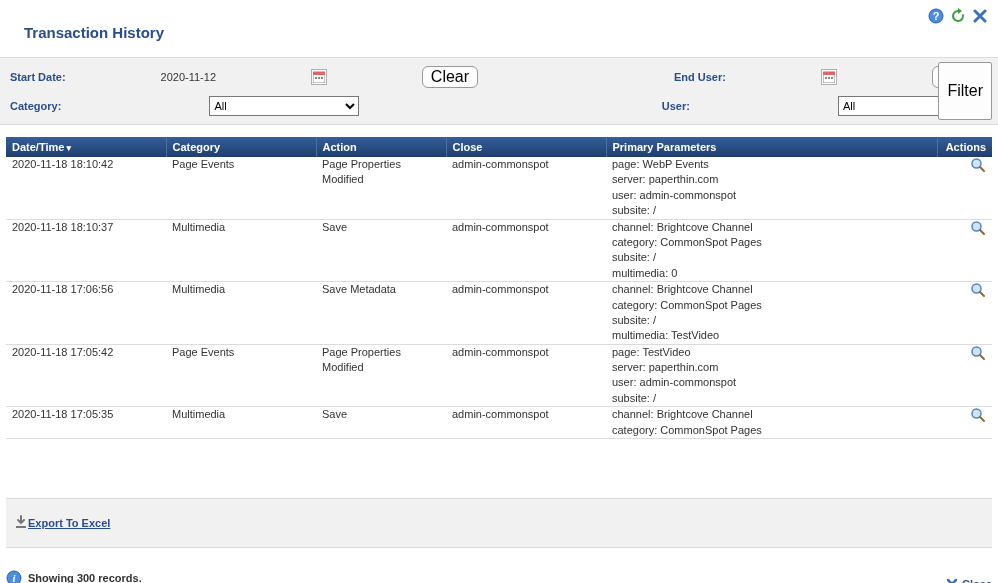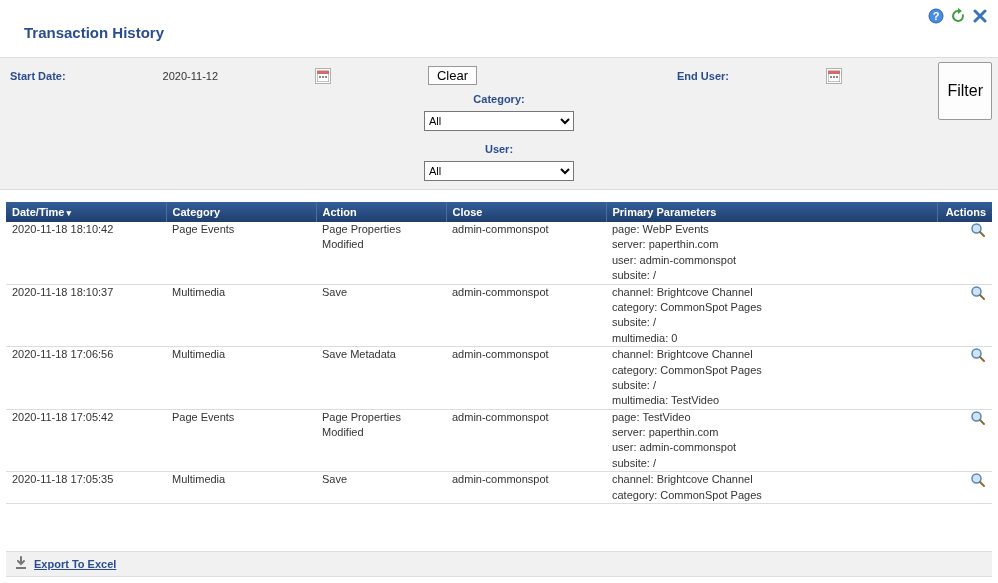--- a/index.html
+++ b/index.html
@@ -49,40 +49,40 @@
     padding: 8px 10px 8px 10px;
     position: relative;
   }
   .filter-row {
     display: flex;
     align-items: center;
     gap: 6px;
     margin-bottom: 8px;
     justify-content: space-between;
   }
-  .filter-row:last-child { margin-bottom: 0; flex-direction: column; }
+  .filter-row:last-child { margin-bottom: 0; }
   .filter-label {
     color: #2a4d8e;
     font-weight: bold;
   }
   .filter-value {
     color: #333;
   }
   .cal-icon {
     width: 16px; height: 16px;
     display: inline-flex; align-items: center; justify-content: center;
     border: 1px solid #b0b0b0; background: #fff; cursor:pointer;
     font-size: 10px;
   }
   .small-btn {
-    font-size: 13px;
+    font-size: 16px;
     padding: 1px 8px;
     border: 1px solid #999;
     background: #fdfdfd;
-    border-radius: 0;
+    border-radius: 6px;
     cursor: pointer;
   }
   .filter-btn-topright {
     position: absolute;
     top: 4px;
     right: 6px;
     font-size: 16px;
     padding: 19px 8px;
     border: 1px solid #999;
     background: #fdfdfd;
@@ -93,21 +93,21 @@
     font-size: 11px;
     border: 1px solid #777;
     background: #fff;
     min-width: 150px;
     height: 20px;
   }
   .table-wrap {
     position: relative;
     height: 345px;
     overflow-y: scroll;
-    margin: 12px 6px 4px 6px;
+    margin: 12px 6px 16px 6px;
   }
   table.data {
     width: 100%;
     border-collapse: collapse;
     table-layout: fixed;
   }
   thead th {
     background: linear-gradient(to bottom, #345f99 0%, #1f3e6e 100%);
     color: #fff;
     font-weight: bold;
@@ -139,24 +139,24 @@
   .param-line { display:block; }
   .view-icon {
     cursor: pointer;
     display: inline-block;
   }
   .export-bar {
     margin: 4px 6px 0 6px;
     background: #f1f1f1;
     border-top: 1px solid #dcdcdc;
     border-bottom: 1px solid #dcdcdc;
-    padding: 4px 8px;
+    padding: 16px 8px;
     display: flex;
     align-items: center;
-    gap: 6px;
+    gap: 0;
   }
   .export-link {
     color: #2a4d8e;
     font-weight: bold;
     text-decoration: underline;
     cursor: pointer;
   }
   .footer-bar {
     margin: 18px 6px 6px 6px;
     display: flex;

